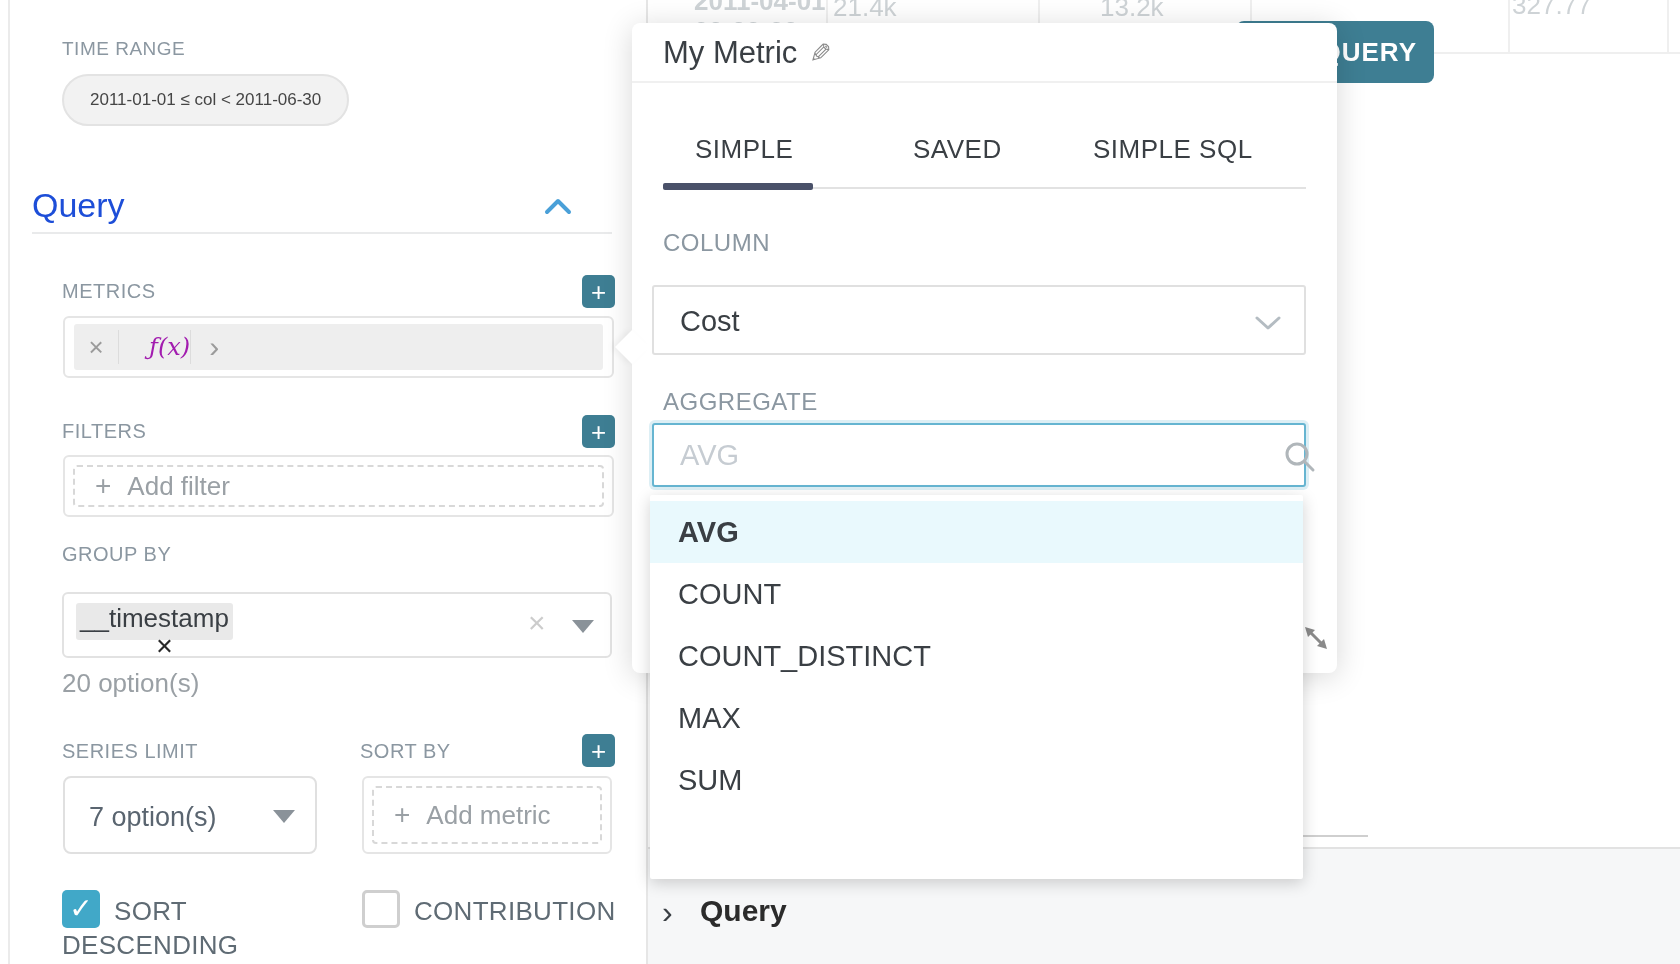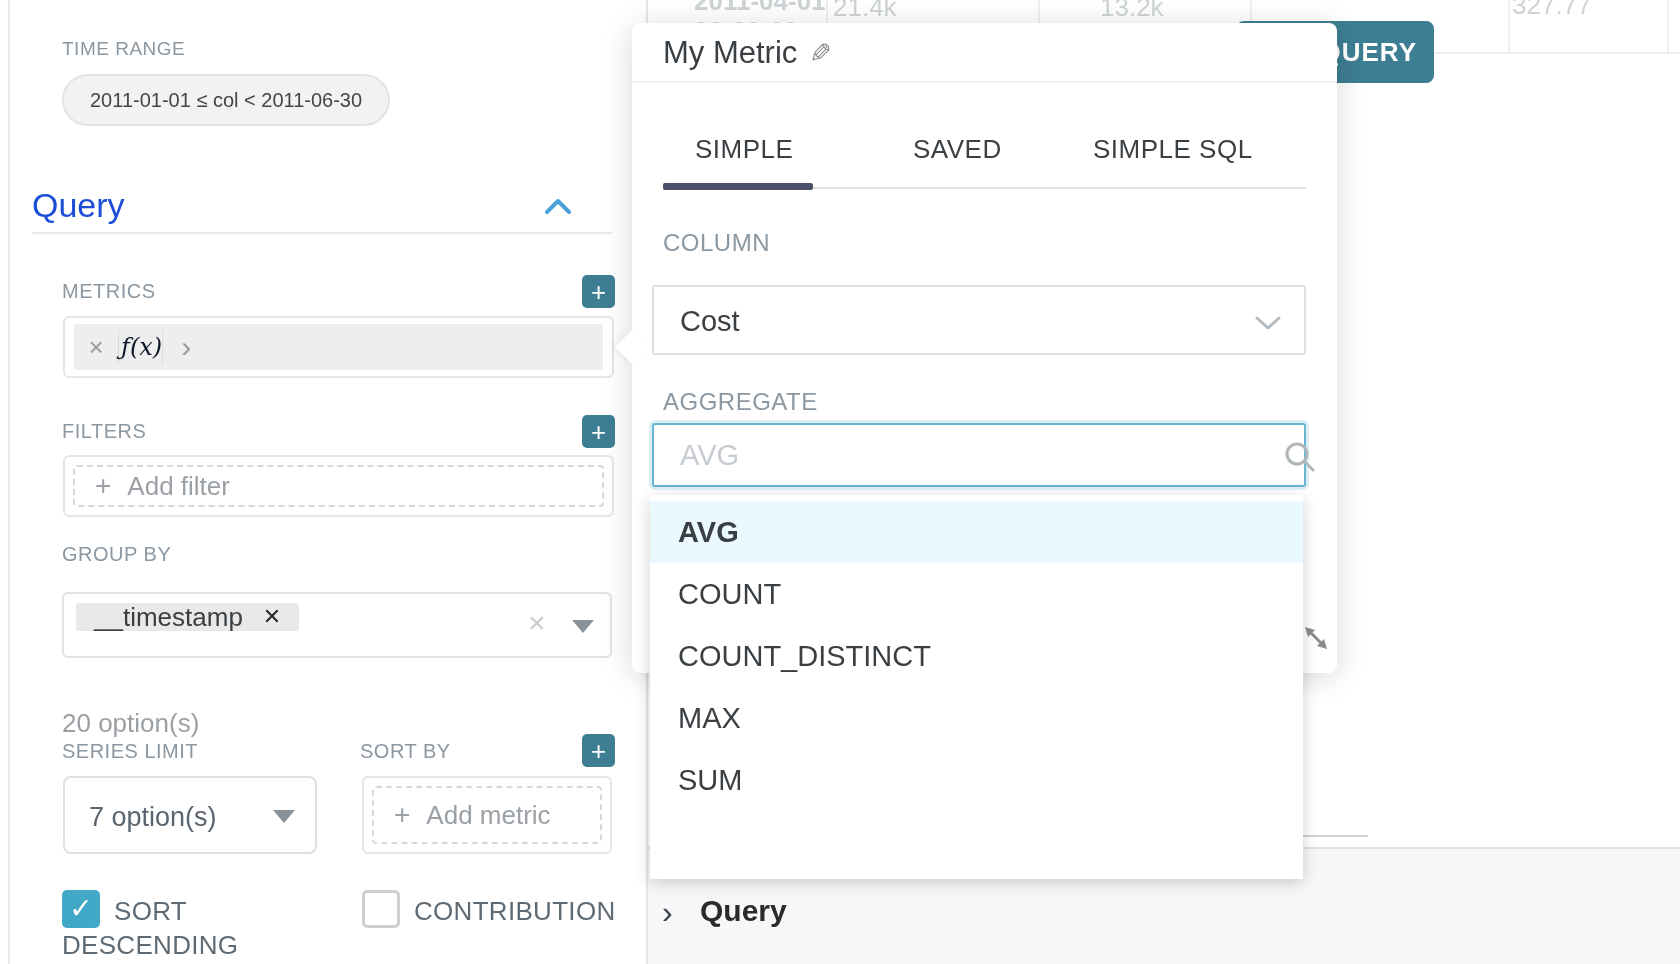--- a/index.html
+++ b/index.html
@@ -26,50 +26,50 @@
   .data-chevron { position:absolute; left:662px; top:894px; font-size:32px; color:#3a3f44; z-index:7; }
   .data-title { position:absolute; left:700px; top:894px; font-size:30px; font-weight:700; z-index:7; color:#2b2b2b;}
 
   
   .left-edge { position:absolute; left:8px; top:0; width:2px; height:964px; background:#ebebeb; }
   .sec-label { position:absolute; color:#8b97a1; font-size:20px; letter-spacing:.5px; }
   .tiny-label { position:absolute; color:#8b97a1; font-size:19px; letter-spacing:.5px; }
 
   .time-pill { position:absolute; left:62px; top:74px; height:52px; line-height:48px;
     padding:0 26px; background:#f2f2f2; border:2px solid #e3e3e3; border-radius:27px;
-    font-size:20px; color:#454545; cursor:pointer; }
+    font-size:17px; color:#454545; cursor:pointer; }
 
   .query-title { position:absolute; left:32px; top:186px; font-size:34px; color:#1d4ed8; }
   .section-divider { position:absolute; left:32px; top:232px; width:580px; height:2px; background:#e9eaeb; }
 
   .plus-btn { position:absolute; width:33px; height:33px; background:#3e7e93; border:none;
     border-radius:5px; color:#fff; font-size:26px; line-height:30px; text-align:center;
     font-family:inherit; cursor:pointer; }
 
   .metric-box { position:absolute; left:63px; top:316px; width:551px; height:62px;
     border:2px solid #e5e5e5; border-radius:6px; background:#fff; }
   .metric-pill { position:absolute; left:9px; top:6px; width:529px; height:46px;
     background:#eeeeee; border-radius:3px; display:flex; align-items:center; cursor:pointer; }
   .metric-x { width:44px; text-align:center; color:#9b9b9b; font-size:26px; cursor:pointer; }
   .pill-sep { width:1px; height:34px; background:#dcdcdc; }
   .metric-fx { font-family:"DejaVu Serif","Liberation Serif",serif; font-style:italic;
-    font-size:24px; color:#0f172a; margin-left:2px; }
+    font-size:24px; color:#a21caf; margin-left:30px; }
   .metric-name { font-size:27px; color:#3a3f44; margin-left:10px; flex:1; }
   .metric-caret { width:46px; text-align:center; color:#9b9b9b; font-size:30px; cursor:pointer; }
 
   .ctl-box { position:absolute; border:2px solid #e5e5e5; border-radius:6px; background:#fff; }
   .dashed-inner { position:absolute; left:8px; top:8px; right:8px; bottom:8px;
     border:2px dashed #d8d8d8; border-radius:4px; display:flex; align-items:center;
     color:#9aa0a5; font-size:26px; cursor:pointer; }
   .dashed-inner .plus-glyph { font-size:28px; margin:0 16px 0 20px; color:#9aa0a5; }
 
   .groupby-box { position:absolute; left:62px; top:592px; width:550px; height:66px;
     border:2px solid #e2e2e2; border-radius:6px; background:#fff; }
-  .value-tag { position:absolute; left:12px; top:9px; height:28px; background:#e9e9e9;
-    border-radius:3px; display:flex; align-items:center; padding:0 18px; }
+  .value-tag { position:absolute; left:12px; top:9px; height:37px; background:#e9e9e9;
+    border-radius:3px; display:flex; align-items:center; padding:0 4px;flex-direction:column; }
   .value-tag .tag-text { font-size:26px; color:#3a3f44; }
   .value-tag .tag-x { font-size:22px; font-weight:700; color:#2a2a2a; margin-left:20px; cursor:pointer; }
   .clear-x { position:absolute; left:464px; top:12px; font-size:30px; color:#cccccc; cursor:pointer; }
   .tri-down { position:absolute; width:0; height:0; border-left:11px solid transparent;
     border-right:11px solid transparent; border-top:13px solid #8a9299; cursor:pointer; }
   .hint-text { position:absolute; color:#9aa0a5; font-size:26px; }
 
   .select-box { position:absolute; left:63px; top:776px; width:254px; height:78px;
     border:2px solid #e0e0e0; border-radius:8px; background:#fff; cursor:pointer; }
   .select-box .sel-text { position:absolute; left:24px; top:24px; font-size:27px; color:#5a6570; }
@@ -171,21 +171,21 @@
 
   <div class="sec-label" style="left:62px; top:543px;">GROUP BY</div>
   <div class="groupby-box">
     <div class="value-tag">
       <span class="tag-text">__timestamp</span>
       <span class="tag-x">✕</span>
     </div>
     <span class="clear-x">×</span>
     <div class="tri-down" style="left:508px; top:26px;"></div>
   </div>
-  <div class="hint-text" style="left:62px; top:708px;">20 option(s)</div>
+  <div class="hint-text" style="left:62px; top:668px;">20 option(s)</div>
 
   <div class="sec-label" style="left:62px; top:740px;">SERIES LIMIT</div>
   <div class="sec-label" style="left:360px; top:740px;">SORT BY</div>
   <button class="plus-btn" style="left:582px; top:734px;">+</button>
 
   <div class="select-box">
     <span class="sel-text">7 option(s)</span>
     <div class="tri-down" style="left:208px; top:32px;"></div>
   </div>
   <div class="ctl-box" style="left:362px; top:776px; width:250px; height:78px;">

